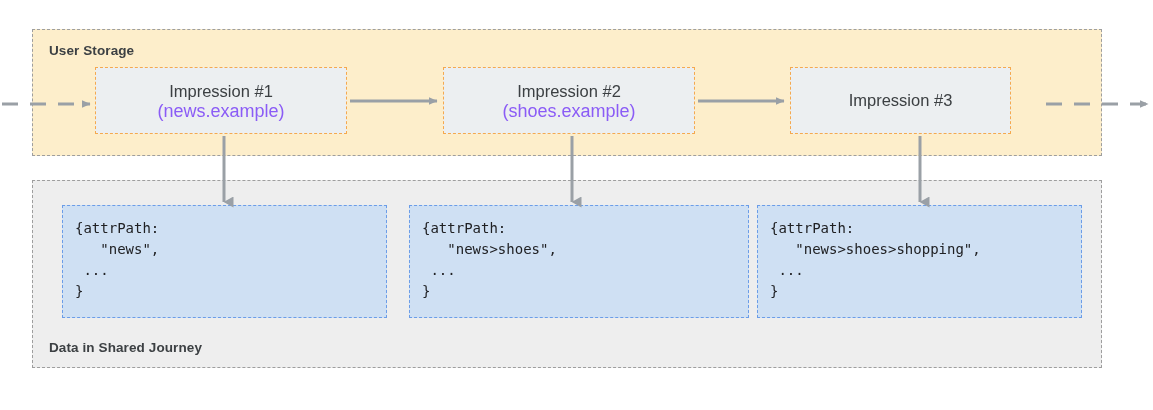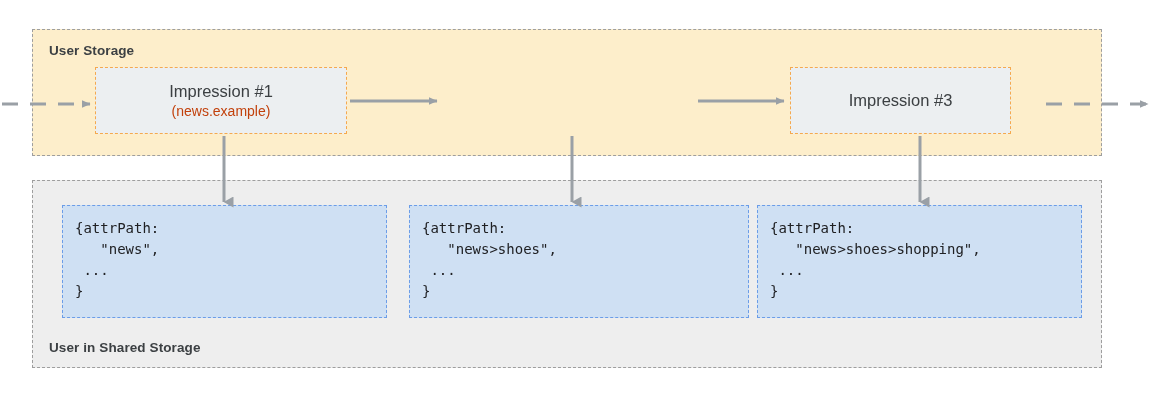--- a/index.html
+++ b/index.html
@@ -90,22 +90,22 @@
   #impression-box-2 { left: 443px; width: 252px; }
   #impression-box-3 { left: 790px; width: 221px; }
 
   .impression-title {
     font-size: 16.5px;
     color: #3c4043;
     line-height: 21px;
     white-space: nowrap;
   }
   .impression-origin {
-    font-size: 14px;
-    color: #c2410c;
+    font-size: 18px;
+    color: #8b5cf6;
     line-height: 19px;
     white-space: nowrap;
   }
 
   
   .data-box {
     position: absolute;
     box-sizing: border-box;
     top: 205px;
     height: 113px;
@@ -130,28 +130,32 @@
 </head>
 <body>
 
 <div id="diagram-root">
 
   <div class="panel" id="user-journey-panel">
     <div class="panel-title" id="user-journey-title">User Storage</div>
   </div>
 
   <div class="panel" id="shared-storage-panel">
-    <div class="panel-title" id="shared-storage-title">User in Shared Storage</div>
+    <div class="panel-title" id="shared-storage-title">Data in Shared Journey</div>
   </div>
 
   <div class="impression-box" id="impression-box-1">
     <div class="impression-title">Impression #1</div>
     <div class="impression-origin">(news.example)</div>
   </div>
 
+  <div class="impression-box" id="impression-box-2">
+    <div class="impression-title">Impression #2</div>
+    <div class="impression-origin">(shoes.example)</div>
+  </div>
 
   <div class="impression-box" id="impression-box-3">
     <div class="impression-title">Impression #3</div>
   </div>
 
   <div class="data-box" id="data-box-1">
     <pre class="data-code">{attrPath:
    "news",
  ...
 }</pre>

